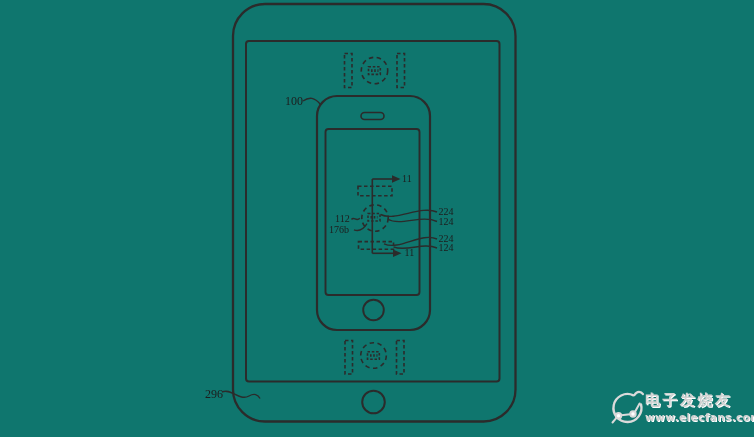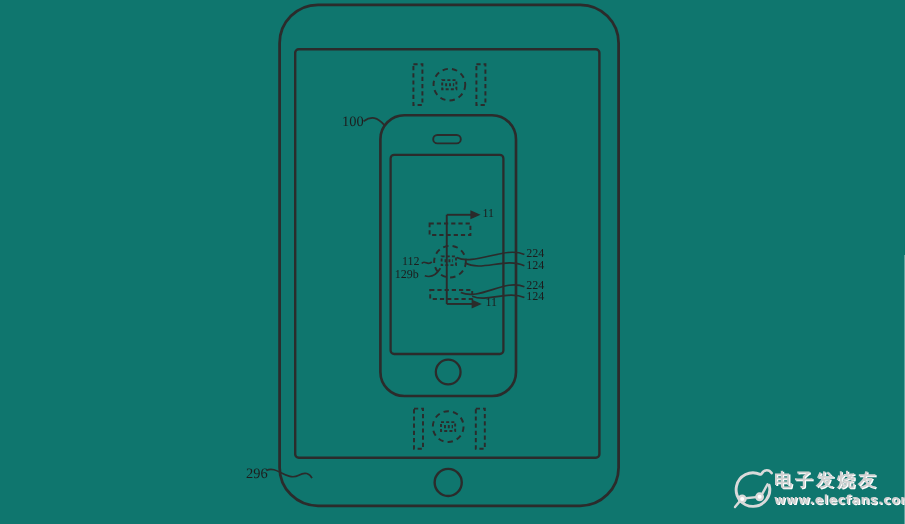--- a/index.html
+++ b/index.html
@@ -103,21 +103,21 @@
       <path class="draw" d="M380.5,214.5 C395,221.8 421,204.8 437,212"></path>
       <path class="draw" d="M387.5,219 C401,226.8 421,214.2 437,221.5"></path>
       <path class="draw" d="M384,243.8 C400,250.8 421,231.8 437,239"></path>
       <path class="draw" d="M393.5,246.8 C406,252.3 423,241.8 437,248"></path>
     </g>
   </svg>
 
   <span class="ref big" style="left:285px;  top:95px;">100</span>
   <span class="ref big" style="left:205px;  top:388px;">296</span>
   <span class="ref small" style="left:335px;  top:214px;font-family:Liberation Serif, serif;">112</span>
-  <span class="ref small" style="left:329px;  top:224.5px;">129b</span>
+  <span class="ref small" style="left:329px;  top:224.5px;">176b</span>
   <span class="ref small" style="left:402px;  top:173.5px;">11</span>
   <span class="ref small" style="left:404.5px;top:248px;">11</span>
   <span class="ref small" style="left:438.5px;top:206.5px;">224</span>
   <span class="ref small" style="left:438.5px;top:216.5px;">124</span>
   <span class="ref small" style="left:438.5px;top:233.5px;">224</span>
   <span class="ref small" style="left:438.5px;top:243px;">124</span>
 
   <div class="watermark">
     <svg class="wm-logo" width="38" height="48" viewBox="0 0 38 48">
       <g stroke="#dadada" fill="none" stroke-linecap="round">

